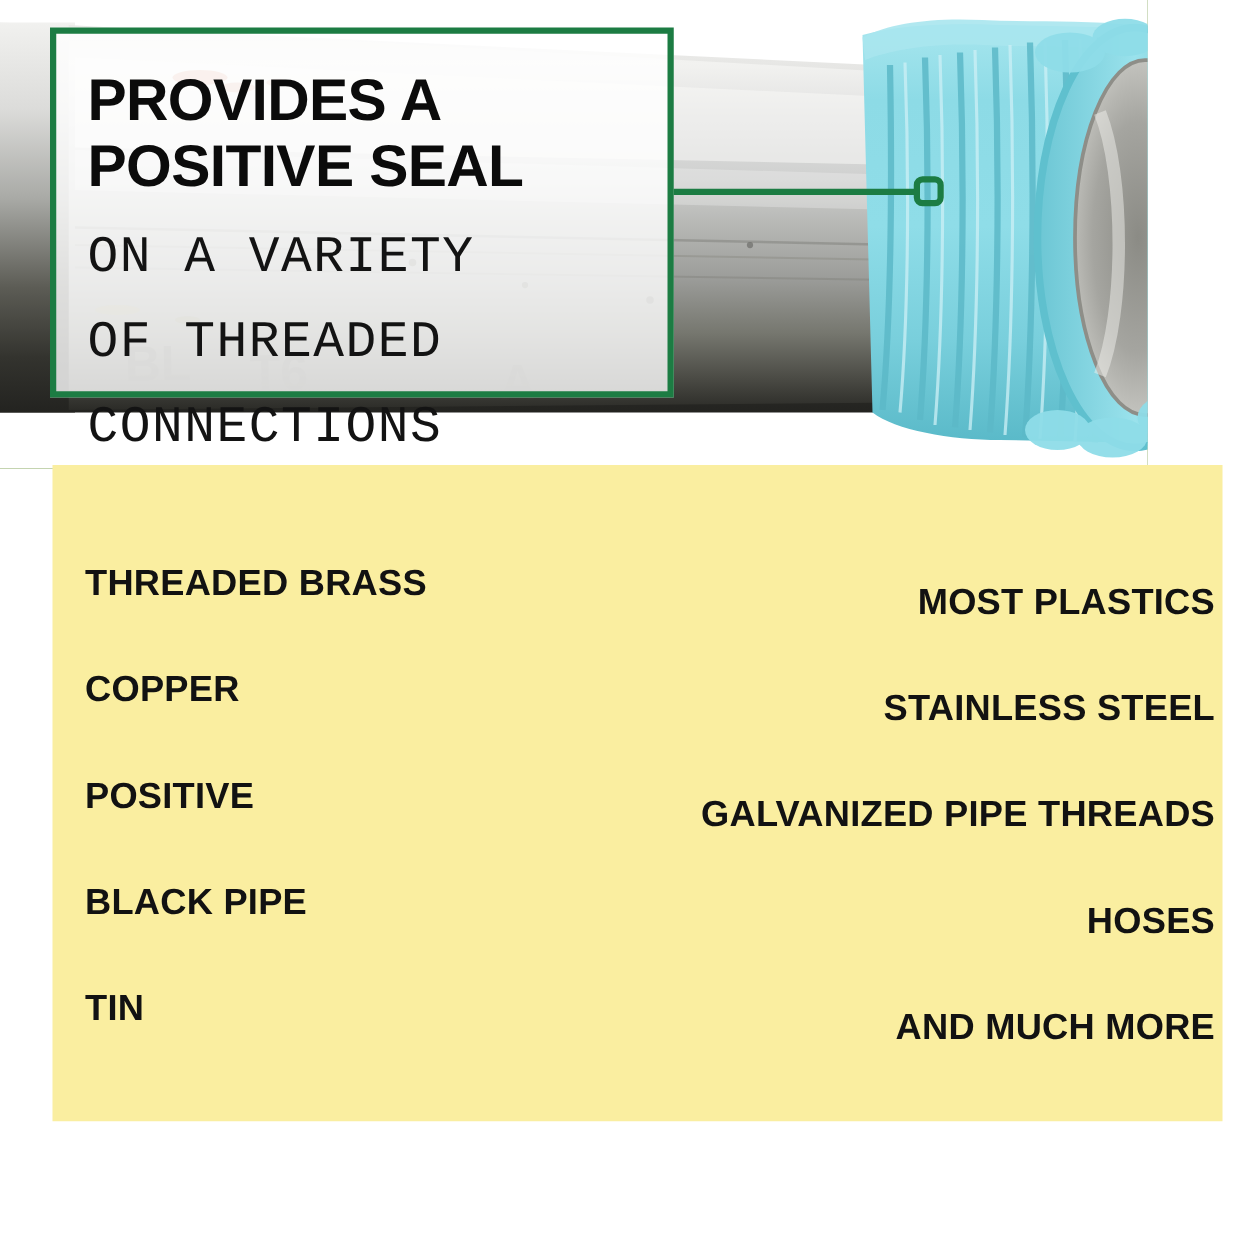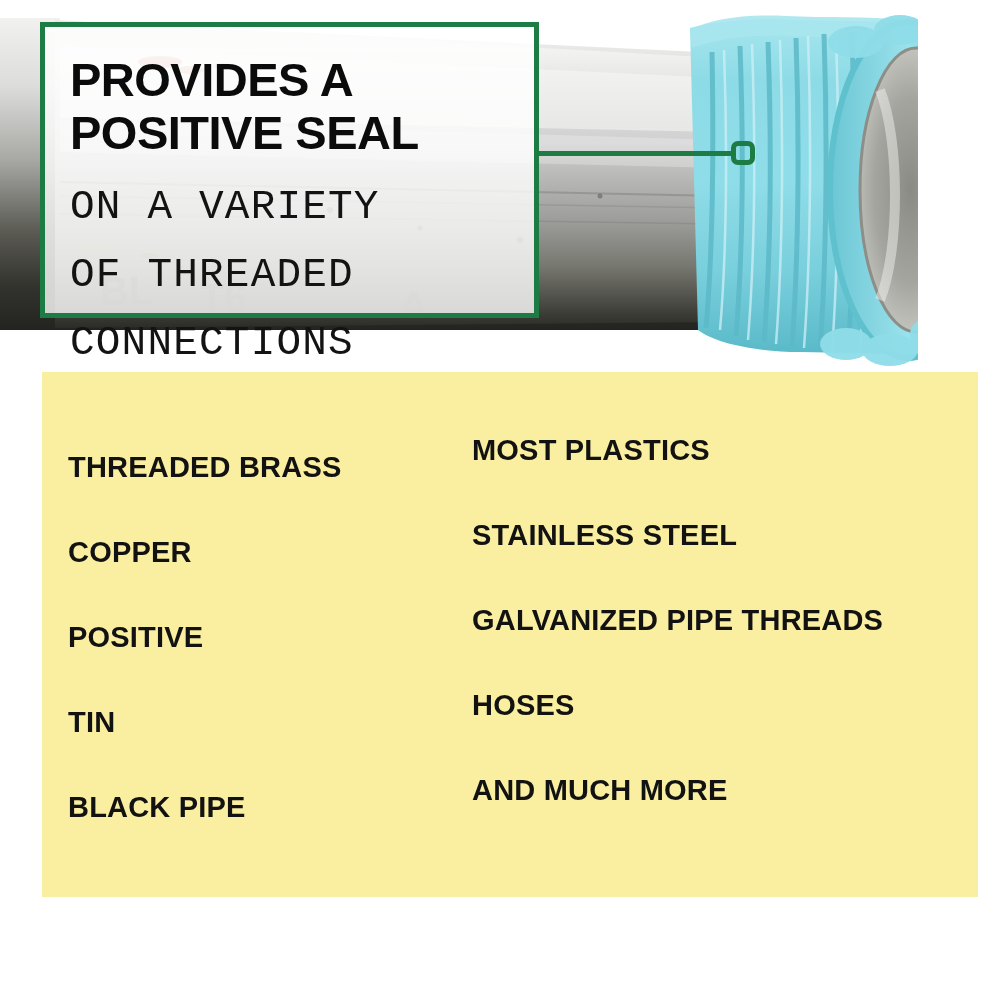--- a/index.html
+++ b/index.html
@@ -92,21 +92,21 @@
   .columns {
     position: absolute;
     left: 0; top: 0;
     width: 100%; height: 100%;
   }
   .col {
     position: absolute;
     top: 0;
   }
   .col-left  { left: 26px;  width: 400px; padding-top: 56px; margin-top: 24px; }
-  .col-right { left: 430px; width: 500px; padding-top: 63px; }
+  .col-right { left: 430px; width: 500px; padding-top: 95px; text-align: right; }
   .list-item {
     font-size: 29px;
     font-weight: 700;
     letter-spacing: 0.2px;
     color: #121212;
     height: 85px;
     line-height: 30px;
     white-space: nowrap;
   }
 </style>
@@ -244,22 +244,22 @@
     </div>
   </div>
 
   <div class="list-panel">
     <div class="columns">
 
       <div class="col col-left">
         <div class="list-item">THREADED BRASS</div>
         <div class="list-item">COPPER</div>
         <div class="list-item">POSITIVE</div>
+        <div class="list-item">BLACK PIPE</div>
         <div class="list-item">TIN</div>
-        <div class="list-item">BLACK PIPE</div>
       </div>
 
       <div class="col col-right">
         <div class="list-item">MOST PLASTICS</div>
         <div class="list-item">STAINLESS STEEL</div>
         <div class="list-item">GALVANIZED PIPE THREADS</div>
         <div class="list-item">HOSES</div>
         <div class="list-item">AND MUCH MORE</div>
       </div>
 

